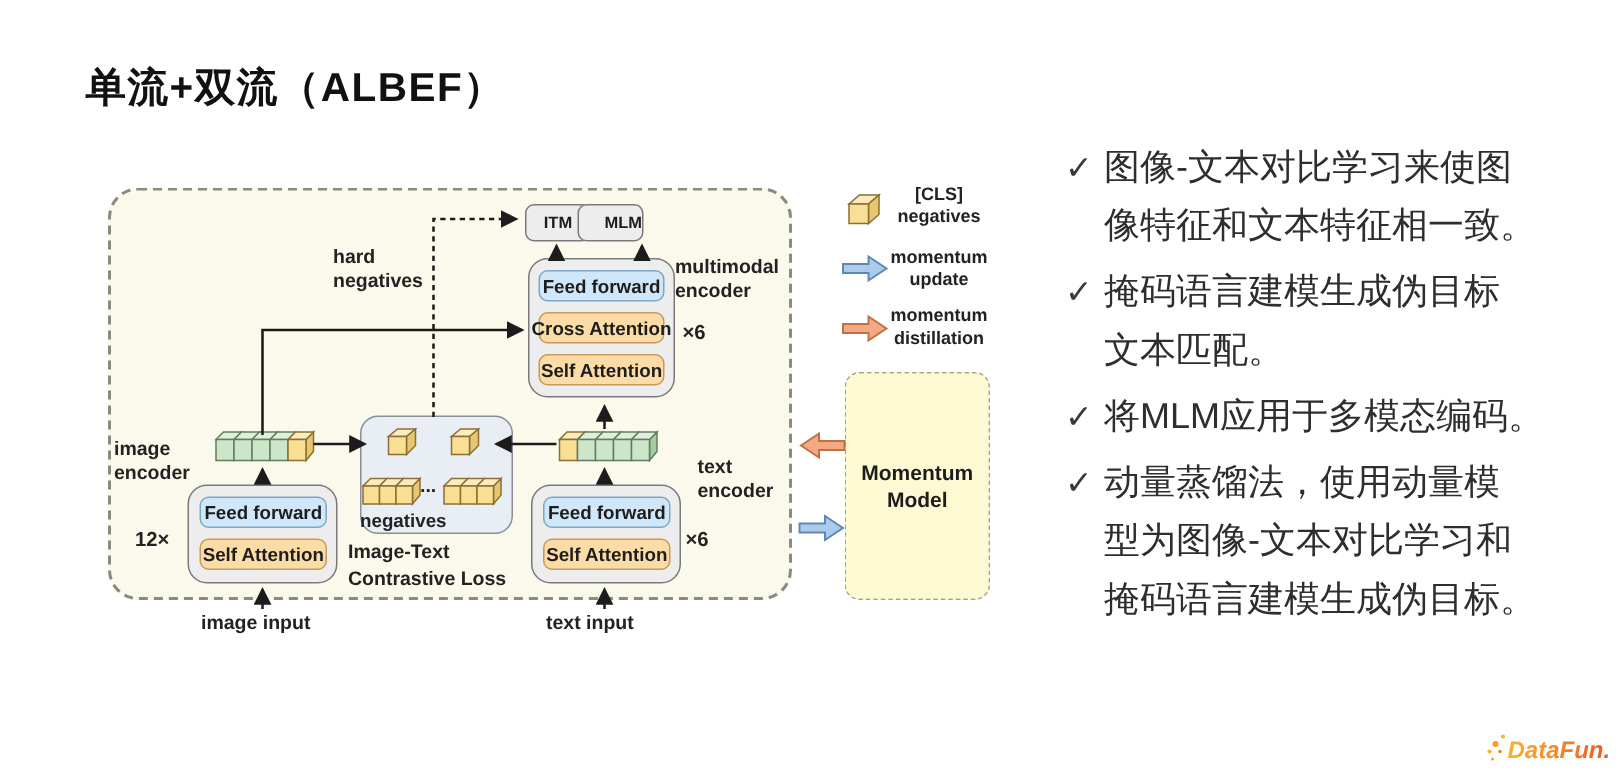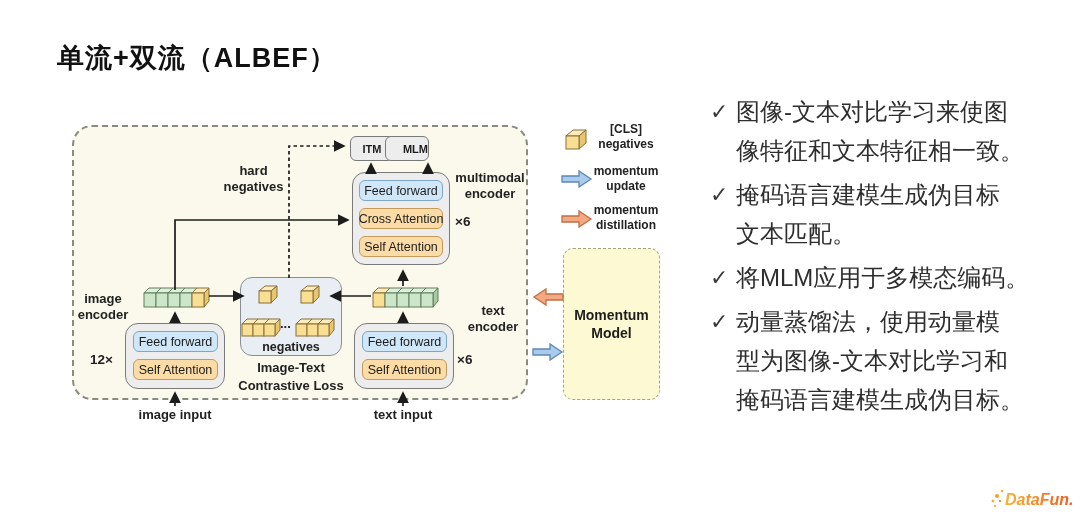--- a/index.html
+++ b/index.html
@@ -10,32 +10,32 @@
   .title{position:absolute;left:57px;top:40px;font-size:27px;font-weight:bold;
          color:#111;letter-spacing:1px;}
 
   
   .diagram-bg{position:absolute;left:72px;top:125px;width:456px;height:275px;
       box-sizing:border-box;border:2px dashed var(--diagram-border,#8a8a80);
       border-radius:20px;background:var(--diagram-bg,#fbf9ec);}
 
   .abs{position:absolute;box-sizing:border-box;}
   .cbox{display:flex;align-items:center;justify-content:center;
-        border-radius:6px;font-weight:400;color:#1d1d1d;white-space:nowrap;}
+        border-radius:6px;font-weight:700;color:#1d1d1d;white-space:nowrap;}
   .graybox{background:var(--box-gray-bg,#ededed);
            border:1.5px solid var(--box-gray-border,#7a7a7a);}
   .bigbox{border-radius:13px;}
   .ffbox{background:var(--feed-forward-bg,#cfe7f8);
          border:1.3px solid var(--feed-forward-border,#7da7c4);font-size:12.5px;}
   .atbox{background:var(--attention-bg,#fbdca6);
          border:1.3px solid var(--attention-border,#c69a5a);font-size:12.5px;}
   .tmbox{font-size:11px;font-weight:bold;}
 
   .lbl{position:absolute;font-size:13px;line-height:16px;font-weight:600;
-       color:#222;text-align:center;white-space:nowrap;}
+       color:#222;text-align:left;white-space:nowrap;}
   .mult{position:absolute;font-size:13.5px;font-weight:600;color:#222;}
 
   .contrast{background:var(--contrast-bg,#e9eef5);
             border:1.4px solid var(--contrast-border,#8a8f96);border-radius:12px;}
   .momentum{background:var(--momentum-bg,#fdf9d2);
             border:1.5px dashed var(--momentum-border,#a3a385);border-radius:10px;
             display:flex;flex-direction:column;align-items:center;justify-content:center;
             font-size:14px;line-height:18px;font-weight:600;color:#1d1d1d;}
 
   .overlay{position:absolute;left:0;top:0;width:1080px;height:522px;pointer-events:none;}

